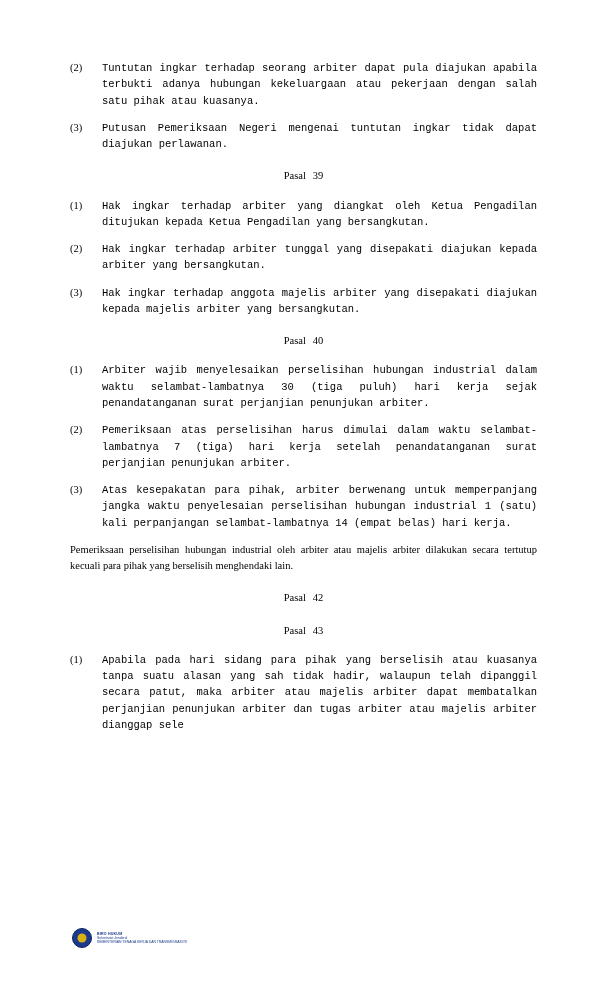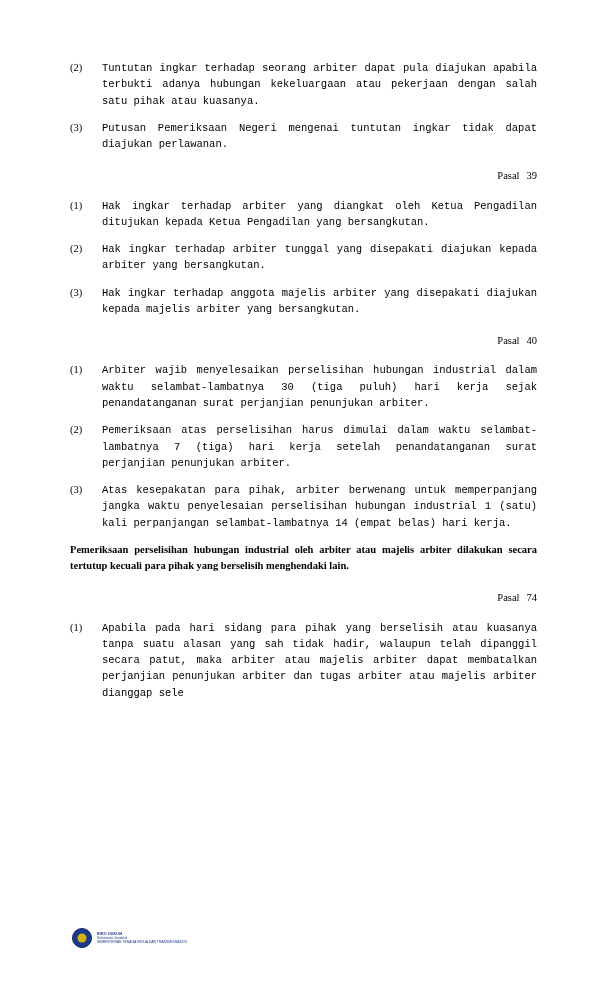--- a/index.html
+++ b/index.html
@@ -45,26 +45,25 @@
     text-align: justify;
     text-justify: inter-word;
     font-family: Liberation Mono, monospace;
   }
 
   
   .plain-para {
     margin-bottom: 11px;
     text-align: justify;
     text-justify: inter-word;
-    font-weight: bold;
   }
 
   
   .pasal {
-    text-align: right;
+    text-align: center;
     margin: 16px 0 13px 0;
     font-size: 10.5px;
   }
   .pasal .sp { display: inline-block; width: 7px; }
 
   
   .footer-stamp {
     position: absolute;
     left: 72px;
     bottom: 52px;
@@ -134,21 +133,22 @@
       </div>
       <div class="num-para">
         <div class="num">(2)</div>
         <div class="txt">Pemeriksaan atas perselisihan harus dimulai dalam waktu selambat-lambatnya 7 (tiga) hari kerja setelah penandatanganan surat perjanjian penunjukan arbiter.</div>
       </div>
       <div class="num-para">
         <div class="num">(3)</div>
         <div class="txt">Atas kesepakatan para pihak, arbiter berwenang untuk memperpanjang jangka waktu penyelesaian perselisihan hubungan industrial 1 (satu) kali perpanjangan selambat-lambatnya 14 (empat belas) hari kerja.</div>
       </div>
       <div class="plain-para">Pemeriksaan perselisihan hubungan industrial oleh arbiter atau majelis arbiter dilakukan secara tertutup kecuali para pihak yang berselisih menghendaki lain.</div>
-      <div class="pasal"><span>Pasal</span><span class="sp"></span><span>74</span></div>
+      <div class="pasal"><span>Pasal</span><span class="sp"></span><span>42</span></div>
+      <div class="pasal"><span>Pasal</span><span class="sp"></span><span>43</span></div>
       <div class="num-para">
         <div class="num">(1)</div>
         <div class="txt">Apabila pada hari sidang para pihak yang berselisih atau kuasanya tanpa suatu alasan yang sah tidak hadir, walaupun telah dipanggil secara patut, maka arbiter atau majelis arbiter dapat membatalkan perjanjian penunjukan arbiter dan tugas arbiter atau majelis arbiter dianggap sele</div>
       </div>
     </div>
 
   <div class="footer-stamp">
     <div class="stamp-seal"></div>
     <div class="stamp-text">
       <div class="stamp-l1">BIRO HUKUM</div>

